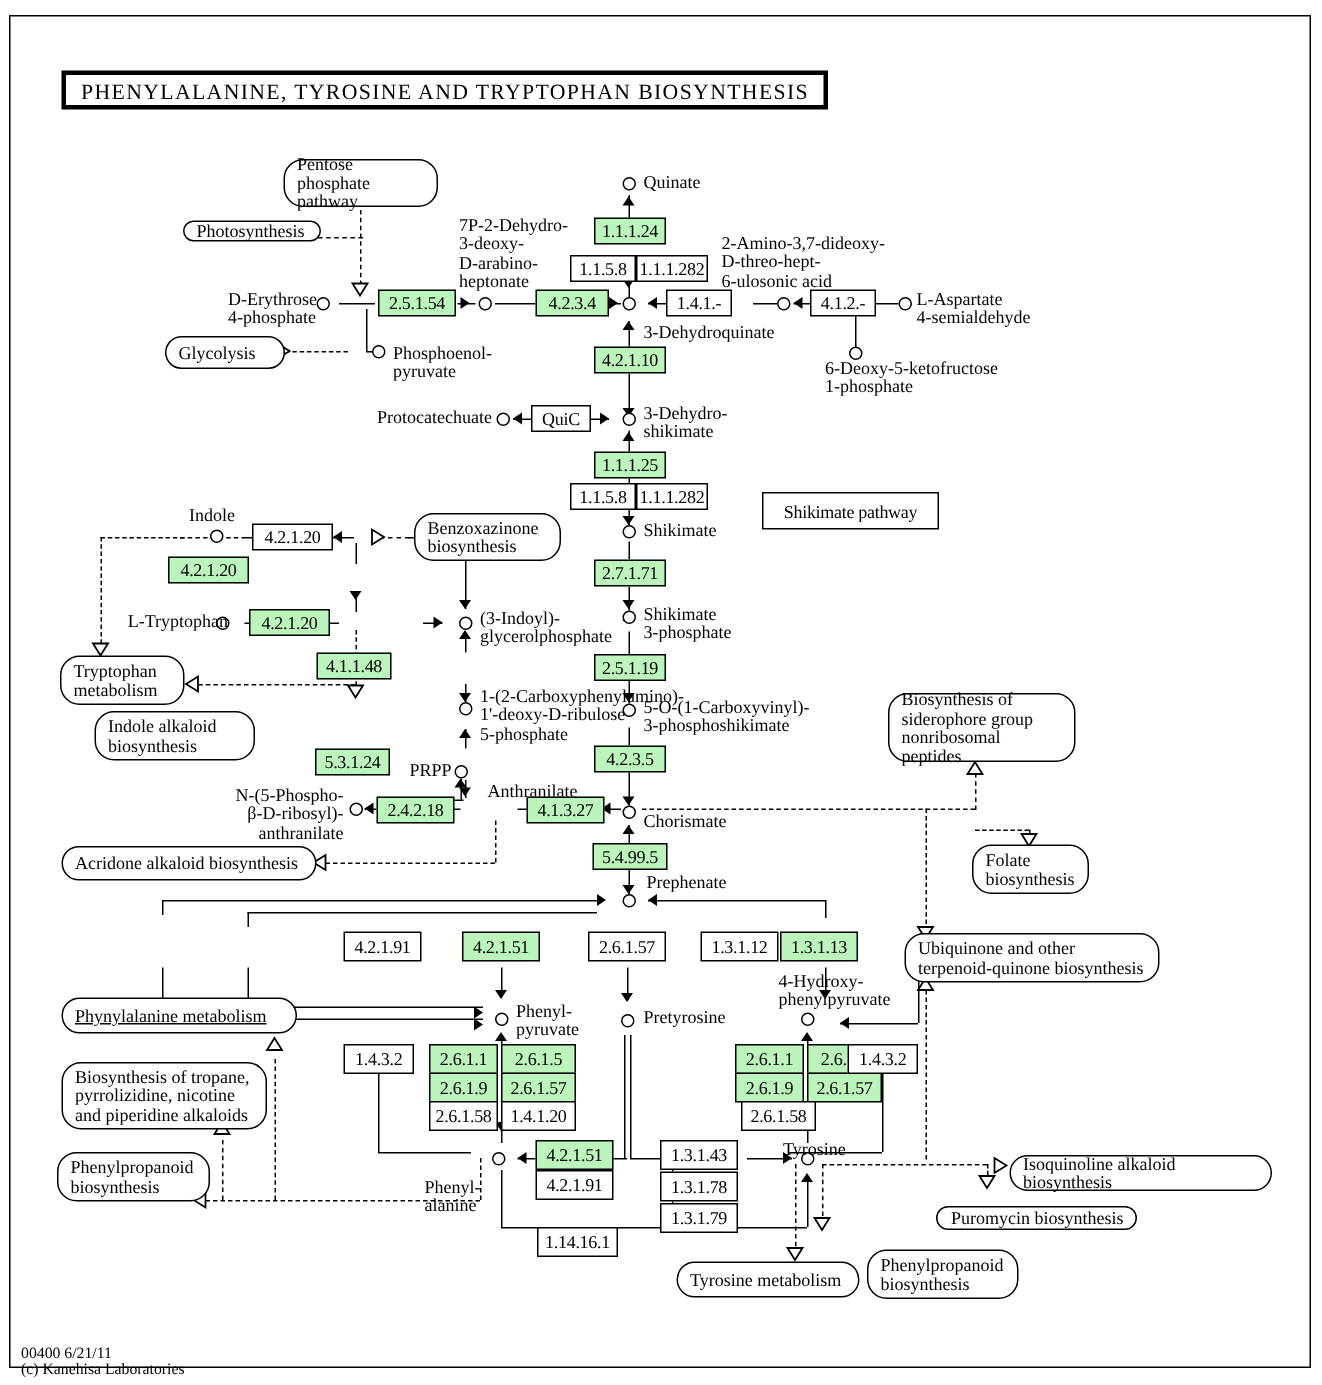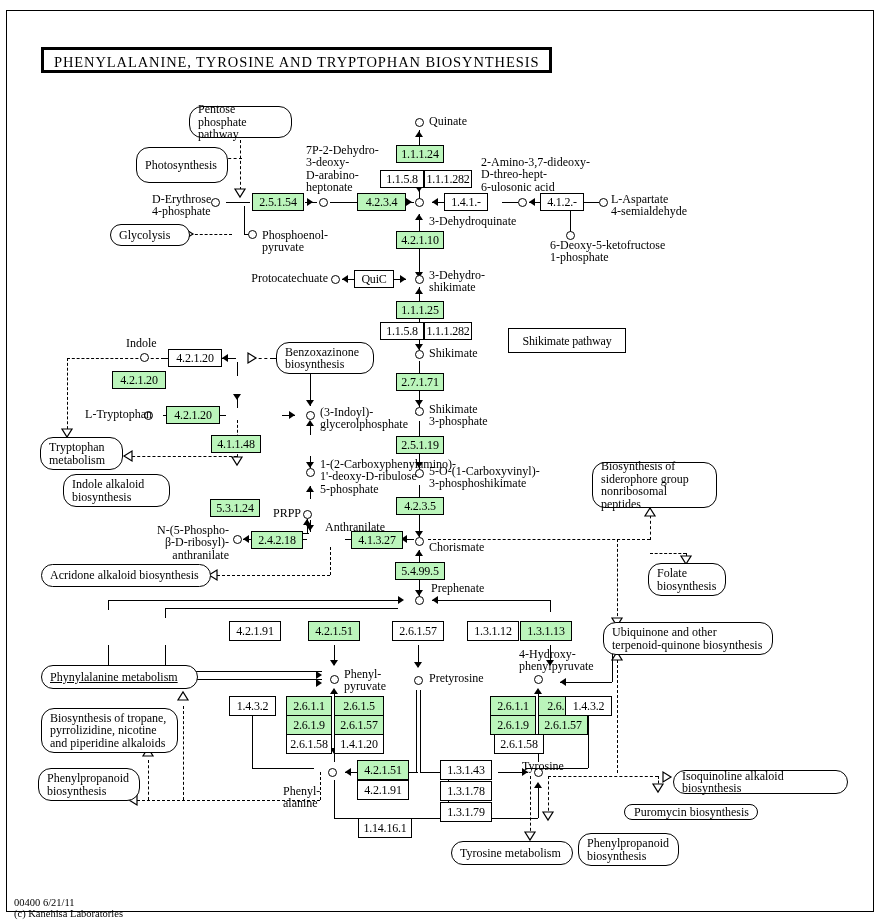--- a/index.html
+++ b/index.html
@@ -446,21 +446,21 @@
   <div class="ec" style="left:357px;top:780px;width:52px;height:20px;">4.2.1.91</div>
   <div class="ec" style="left:440px;top:760px;width:52px;height:20px;">1.3.1.43</div>
   <div class="ec" style="left:440px;top:781px;width:52px;height:20px;">1.3.1.78</div>
   <div class="ec" style="left:440px;top:802px;width:52px;height:20px;">1.3.1.79</div>
   <div class="ec" style="left:358px;top:818px;width:54px;height:20px;">1.14.16.1</div>
 
   <div class="maplink" style="left:189px;top:106px;width:103px;height:32px;">
     <span>Pentose phosphate
 pathway</span>
   </div>
-  <div class="maplink" style="left:136px;top:147px;width:92px;height:36px;">
+  <div class="maplink" style="left:122px;top:147px;width:92px;height:14px;">
     <span>Photosynthesis</span>
   </div>
   <div class="maplink" style="left:110px;top:224px;width:80px;height:22px;">
     <span>Glycolysis</span>
   </div>
   <div class="maplink" style="left:276px;top:342px;width:98px;height:32px;">
     <span>Benzoxazinone
 biosynthesis</span>
   </div>
   <div class="maplink" style="left:40px;top:437px;width:83px;height:33px;">

